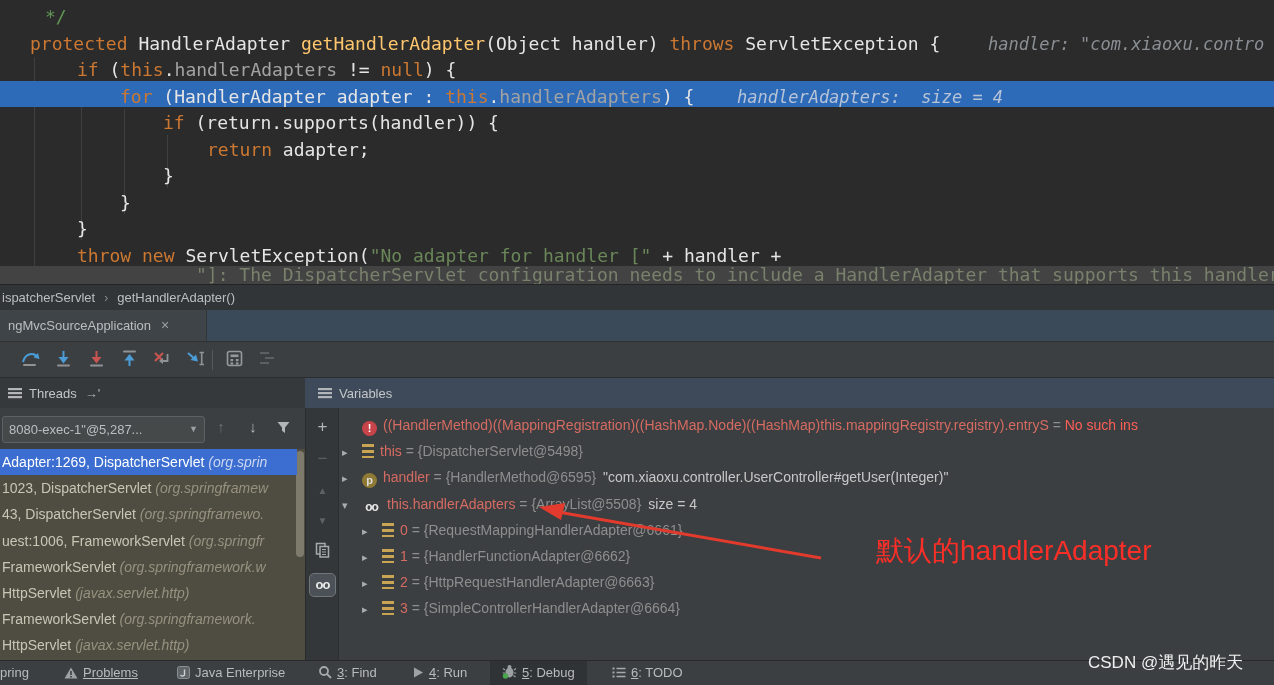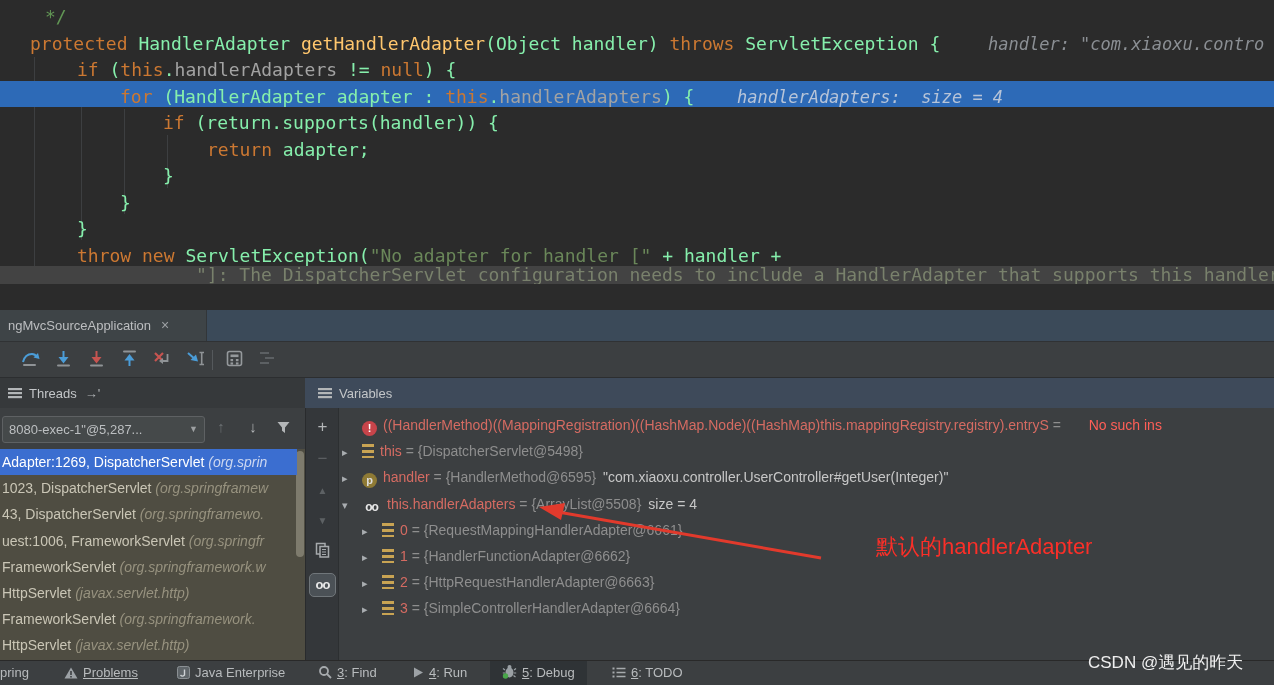--- a/index.html
+++ b/index.html
@@ -8,21 +8,21 @@
   #app *{box-sizing:border-box}
 
   
   #editor{position:absolute;left:0;top:0;width:1274px;height:284px;background:#2b2b2b;overflow:hidden}
   .guide{position:absolute;width:1px;background:#3d3f41}
   .exec-line{position:absolute;left:0;width:1274px;height:26px}
   .code-line{position:absolute;white-space:pre;font-family:"DejaVu Sans Mono",monospace;
              font-size:18px;line-height:26px;color:#a9b7c6}
   .hint{font-style:italic;color:#8b8f94;font-size:17px}
   .hint.on-blue{color:#b7c4d8}
-  .tok-kw{color:#cc7832}.tok-plain{color:#86efac}.tok-method{color:#ffc66d}
+  .tok-kw{color:#cc7832}.tok-plain{color:#e5e5e5}.tok-method{color:#ffc66d}
   .tok-field{color:#a3a3a3}.tok-str{color:#6a8759}.tok-comment{color:#629755}
   #band{position:absolute;left:0;top:266px;width:1274px;height:18px;background:#434343;overflow:hidden}
   #band .code-line{top:-4px;color:#79816c}
 
   
   #breadcrumb{position:absolute;left:0;top:284px;width:1274px;height:26px;background:#323537;
               border-top:1px solid #242424;line-height:25px;font-size:13px;color:#bcbfc1;padding-left:2px}
   #breadcrumb .sep{color:#8a8d90;margin:0 9px;font-size:12px}
 
   
@@ -73,21 +73,21 @@
   .vicon-error{background:#c7444a;border-radius:50%;color:#fff;font:bold 11px/15px "Liberation Sans",sans-serif}
   .vicon-param{background:#8e7a35;border-radius:50%;color:#ddd;font:bold 11px/15px "Liberation Sans",sans-serif}
   .vicon-field{width:12px;height:14px;vertical-align:-2px;
     background:repeating-linear-gradient(180deg,#c9a453 0 3px,rgba(0,0,0,0) 3px 6px)}
   .vicon-watch{color:#e8e8e8;font:bold 12px/15px "Liberation Sans",sans-serif;letter-spacing:-1px;width:19px}
   .vname{color:#d56b62}
   .veq,.vval{color:#8e8e8e}
   .vextra{color:#c7c7c7;margin-left:7px}
   .verror{color:#ff5f57}
   #arrow-svg{position:absolute;left:0;top:0;pointer-events:none}
-  #anno{position:absolute;left:570px;top:124px;font-size:22px;font-weight:500;white-space:nowrap}
+  #anno{position:absolute;left:570px;top:124px;font-size:28px;font-weight:500;white-space:nowrap}
 
   
   #statusbar{position:absolute;left:0;top:660px;width:1274px;height:25px;background:#3c3f41;
              border-top:1px solid #292929;font-size:13px;color:#b8bbbd}
   .sb-item{position:absolute;top:0;height:24px;line-height:24px;white-space:nowrap}
   .sb-item.active{background:#2f3336;padding:0 12px}
   .sb-icon{display:inline-block;margin-right:5px;vertical-align:-2px}
   .mn{text-decoration:underline}
   #watermark{position:absolute;left:1088px;top:651px;font-size:17px;color:#efefef;z-index:20;white-space:nowrap}
 </style>
@@ -114,20 +114,23 @@
         <div class="code-line" style="top: 163px; left: 163px;"><span class="tok-plain">}</span></div>
         <div class="code-line" style="top: 189.5px; left: 120px;"><span class="tok-plain">}</span></div>
         <div class="code-line" style="top: 216px; left: 77px;"><span class="tok-plain">}</span></div>
         <div class="code-line" style="top: 242.5px; left: 77px;"><span class="tok-kw">throw </span><span class="tok-kw">new </span><span class="tok-plain">ServletException(</span><span class="tok-str">"No adapter for handler ["</span><span class="tok-plain"> + handler +</span></div>
       </div>
     <div id="band">
       <div class="code-line" id="band-line" style="left: 196px;">"]: The DispatcherServlet configuration needs to include a HandlerAdapter that supports this handler"</div>
     </div>
   </div>
 
+  <div id="breadcrumb">
+    <span>ispatcherServlet</span><span class="sep">›</span><span>getHandlerAdapter()</span>
+  </div>
 
   <div id="tabstrip">
     <div class="tab">
       <span>ngMvcSourceApplication</span><span class="close">×</span>
     </div>
   </div>
 
   <div id="steptool">
     <div class="st-sep"></div>
   <div class="st-btn" style="left: 18px;"><svg width="19" height="17">
@@ -234,21 +237,21 @@
       <div class="vt-btn" style="top:134px">
         <svg width="15" height="16">
             <rect x="1.5" y="1.5" width="8.5" height="10.5" fill="none" stroke="#a6aaad" stroke-width="1.5"></rect>
             <rect x="5" y="4.5" width="8.5" height="10.5" fill="#34373a" stroke="#a6aaad" stroke-width="1.5"></rect>
             <path d="M7 7.5 h4 M7 10 h4 M7 12.5 h4" stroke="#a6aaad" stroke-width="1.2"></path>
           </svg>
       </div>
       <div id="watches-toggle"><span>oo</span></div>
     </div>
     <div id="var-rows">
-        <div class="var-row" style="top: 4px; left: 36px;"><span class="expander"></span><span class="vicon vicon-error">!</span><span class="vname">((HandlerMethod)((MappingRegistration)((HashMap.Node)((HashMap)this.mappingRegistry.registry).entryS</span><span class="veq"> = </span><span class="vval verror" style="color: rgb(255, 95, 87); margin-left: 24px;">No such ins</span></div>
+        <div class="var-row" style="top: 4px; left: 36px;"><span class="expander"></span><span class="vicon vicon-error">!</span><span class="vname">((HandlerMethod)((MappingRegistration)((HashMap.Node)((HashMap)this.mappingRegistry.registry).entryS</span><span class="veq"> = </span><span class="vval verror" style="color: rgb(255, 95, 87);">No such ins</span></div>
         <div class="var-row" style="top: 30.2px; left: 36px;"><span class="expander">▸</span><span class="vicon vicon-field"></span><span class="vname">this</span><span class="veq"> = </span><span class="vval">{DispatcherServlet@5498}</span></div>
         <div class="var-row" style="top: 56.4px; left: 36px;"><span class="expander">▸</span><span class="vicon vicon-param">p</span><span class="vname">handler</span><span class="veq"> = </span><span class="vval">{HandlerMethod@6595}</span><span class="vextra">"com.xiaoxu.controller.UserController#getUser(Integer)"</span></div>
         <div class="var-row" style="top: 82.6px; left: 36px;"><span class="expander">▾</span><span class="vicon vicon-watch">oo</span><span class="vname">this.handlerAdapters</span><span class="veq"> = </span><span class="vval">{ArrayList@5508}</span><span class="vextra">size = 4</span></div>
         <div class="var-row" style="top: 108.8px; left: 56px;"><span class="expander">▸</span><span class="vicon vicon-field"></span><span class="vname">0</span><span class="veq"> = </span><span class="vval">{RequestMappingHandlerAdapter@6661}</span></div>
         <div class="var-row" style="top: 135px; left: 56px;"><span class="expander">▸</span><span class="vicon vicon-field"></span><span class="vname">1</span><span class="veq"> = </span><span class="vval">{HandlerFunctionAdapter@6662}</span></div>
         <div class="var-row" style="top: 161.2px; left: 56px;"><span class="expander">▸</span><span class="vicon vicon-field"></span><span class="vname">2</span><span class="veq"> = </span><span class="vval">{HttpRequestHandlerAdapter@6663}</span></div>
         <div class="var-row" style="top: 187.4px; left: 56px;"><span class="expander">▸</span><span class="vicon vicon-field"></span><span class="vname">3</span><span class="veq"> = </span><span class="vval">{SimpleControllerHandlerAdapter@6664}</span></div>
       </div>
     <svg id="arrow-svg" width="969" height="252" viewBox="0 0 969 252">
       <line id="arrow-line" x1="515" y1="150" x2="252" y2="104" stroke-width="3" stroke="#e23a2c"></line>

